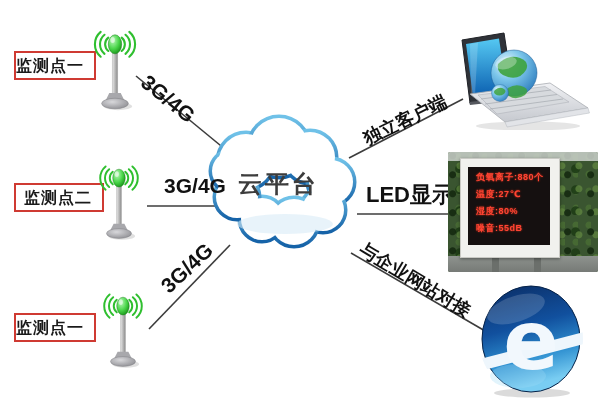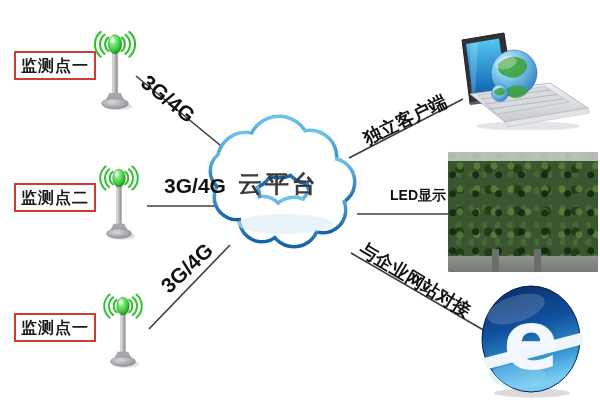--- a/index.html
+++ b/index.html
@@ -4,43 +4,43 @@
 <style>
   html,body{margin:0;padding:0;}
   body{font-family:"Liberation Sans","DejaVu Sans",sans-serif;background:#ffffff;}
   .canvas{position:relative;width:600px;height:400px;background:#ffffff;overflow:hidden;}
   .abs{position:absolute;}
 
   
   .mp-box{
     width:78px;height:25px;border:2px solid #cf3a32;
     color:#1a1a1a;font-size:16px;font-weight:bold;
-    text-align:center;line-height:25px;letter-spacing:1px;
+    text-align:left;line-height:25px;letter-spacing:1px;
     background:#ffffff;white-space:nowrap;
   }
   .mp1{left:14px;top:51px;}
-  .mp2{left:14px;top:183px;}
+  .mp2{left:14px;top:183px;padding-left:8px;}
   .mp3{left:14px;top:313px;}
 
   
   .ant1{left:88px;top:30px;}
   .ant2{left:94px;top:164px;}
   .ant3{left:98px;top:292px;}
 
   
   .link-label{
     color:#111111;font-weight:bold;white-space:nowrap;text-align:center;
   }
   .uplink{font-size:21px;width:74px;height:24px;line-height:24px;}
   .u1{left:131px;top:87px;transform:rotate(39deg);}
   .u2{left:158px;top:174px;}
   .u3{left:150px;top:256px;transform:rotate(-43deg);}
   .downlink{font-size:18px;height:24px;line-height:24px;}
   .d-client{left:357px;top:108px;width:96px;transform:rotate(-26deg);}
-  .d-led{left:366px;top:183px;width:80px;font-size:14px;text-align:right;}
+  .d-led{left:366px;top:183px;width:80px;font-size:22px;}
   .d-web{left:350px;top:268px;width:130px;transform:rotate(31deg);}
 
   
   .cloud-label{
     left:238px;top:168px;width:90px;
     font-size:24px;font-weight:bold;color:#3c3c3c;letter-spacing:3px;white-space:nowrap;
   }
 
   
   .led-photo{
@@ -233,20 +233,28 @@
       <path d="M45,62 q5,-4 9,-1 q3,2 0,5 q-5,3 -9,0 q-2,-2 0,-4 Z" fill="#3da23d" opacity=".85"></path>
     </g>
   </svg>
 
   <div class="abs led-photo">
     <div class="led-sky"></div>
     <div class="led-ground">
       <div class="led-pole p1"></div>
       <div class="led-pole p2"></div>
     </div>
+    <div class="led-frame">
+      <div class="led-screen">
+        <div class="led-line">负氧离子:880个</div>
+        <div class="led-line">温度:27℃</div>
+        <div class="led-line">湿度:80%</div>
+        <div class="led-line">噪音:55dB</div>
+      </div>
+    </div>
   </div>
 
   <svg class="abs" style="left:478px;top:281px;" width="120" height="118" viewBox="0 0 120 118">
     <defs>
       <clipPath id="ieclip">
           <ellipse cx="53" cy="58" rx="52" ry="56"></ellipse>
         </clipPath>
     </defs>
     <ellipse cx="54" cy="112" rx="38" ry="4.5" fill="rgba(0,0,0,.14)"></ellipse>
     <ellipse cx="53" cy="58" rx="49" ry="53" fill="url(#ieG)" stroke="#062248" stroke-width="1"></ellipse>

